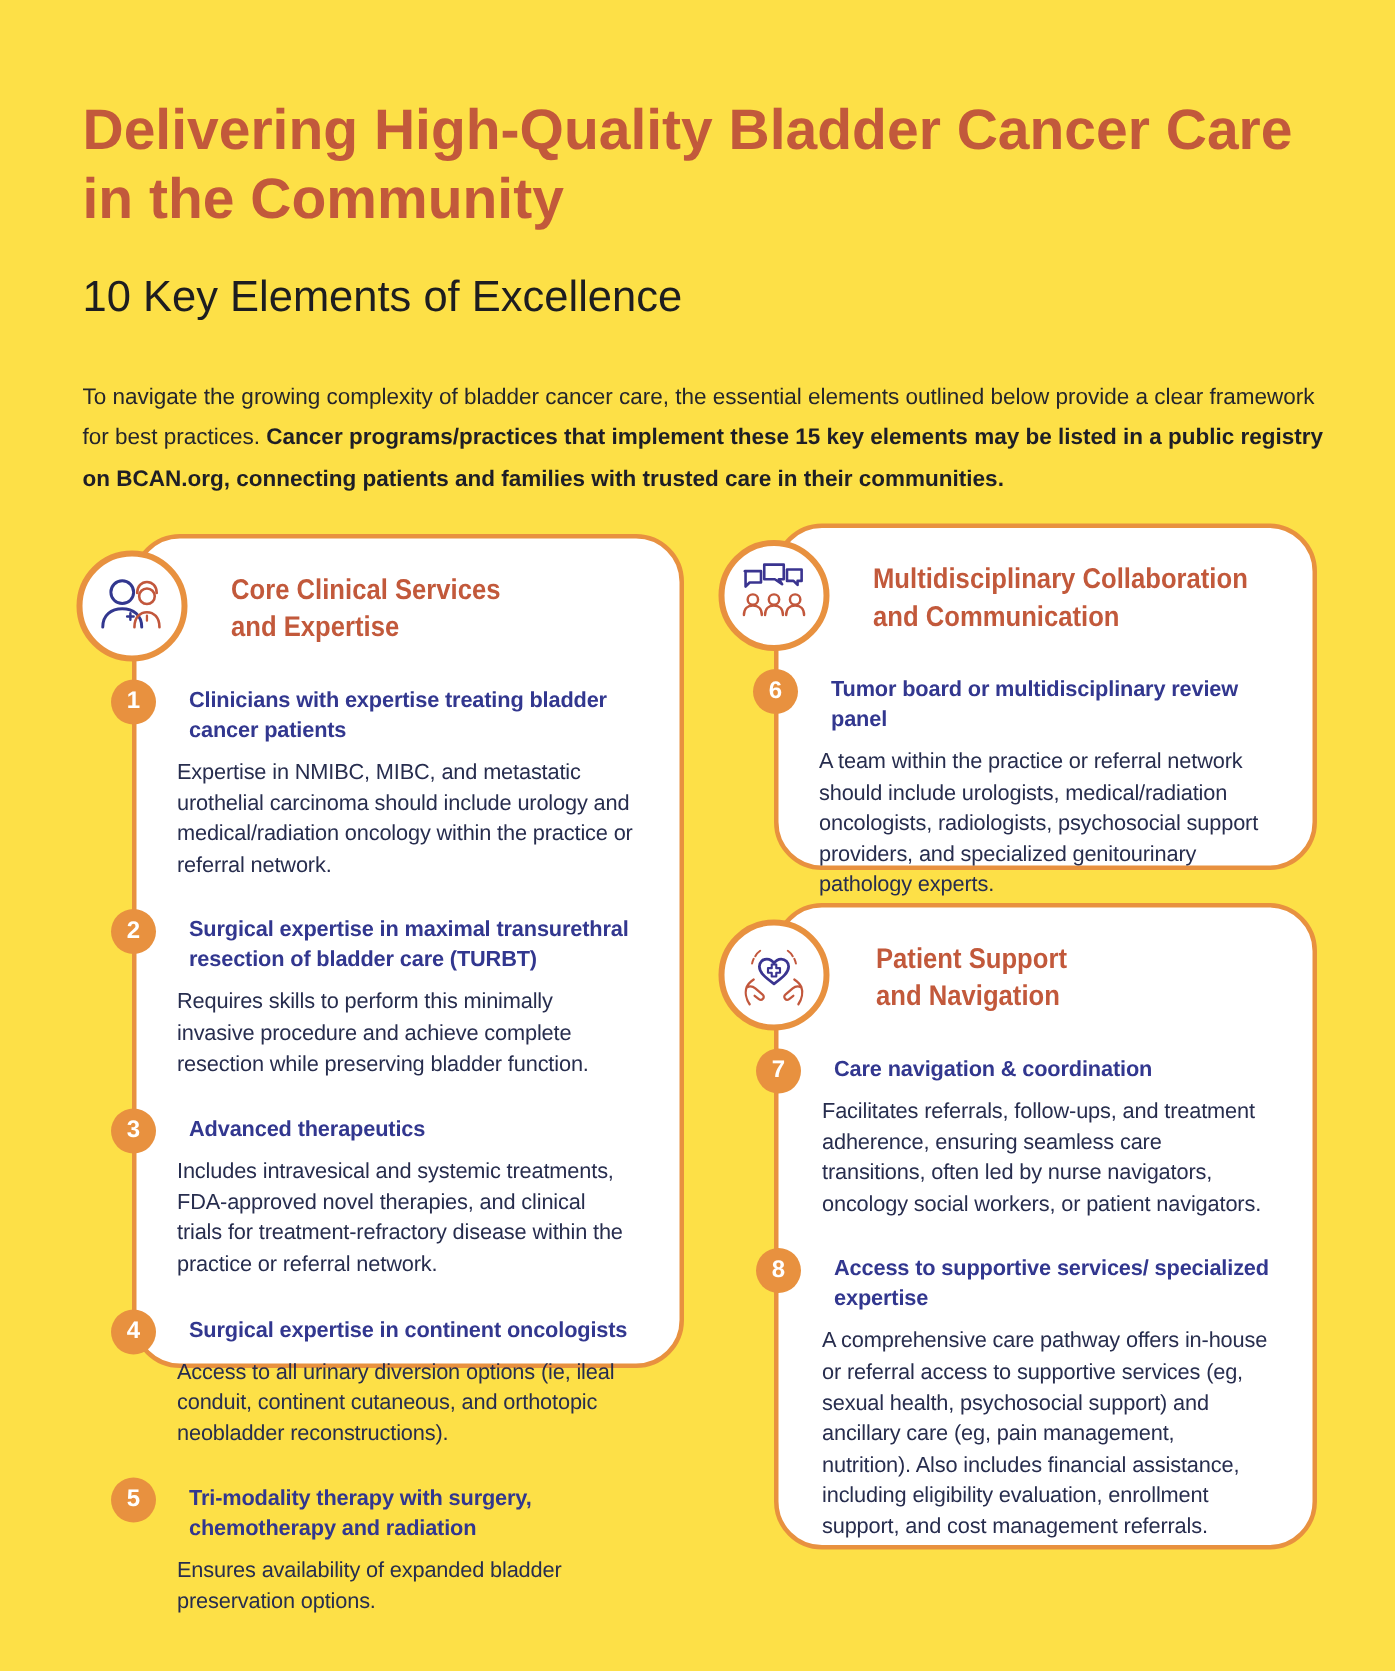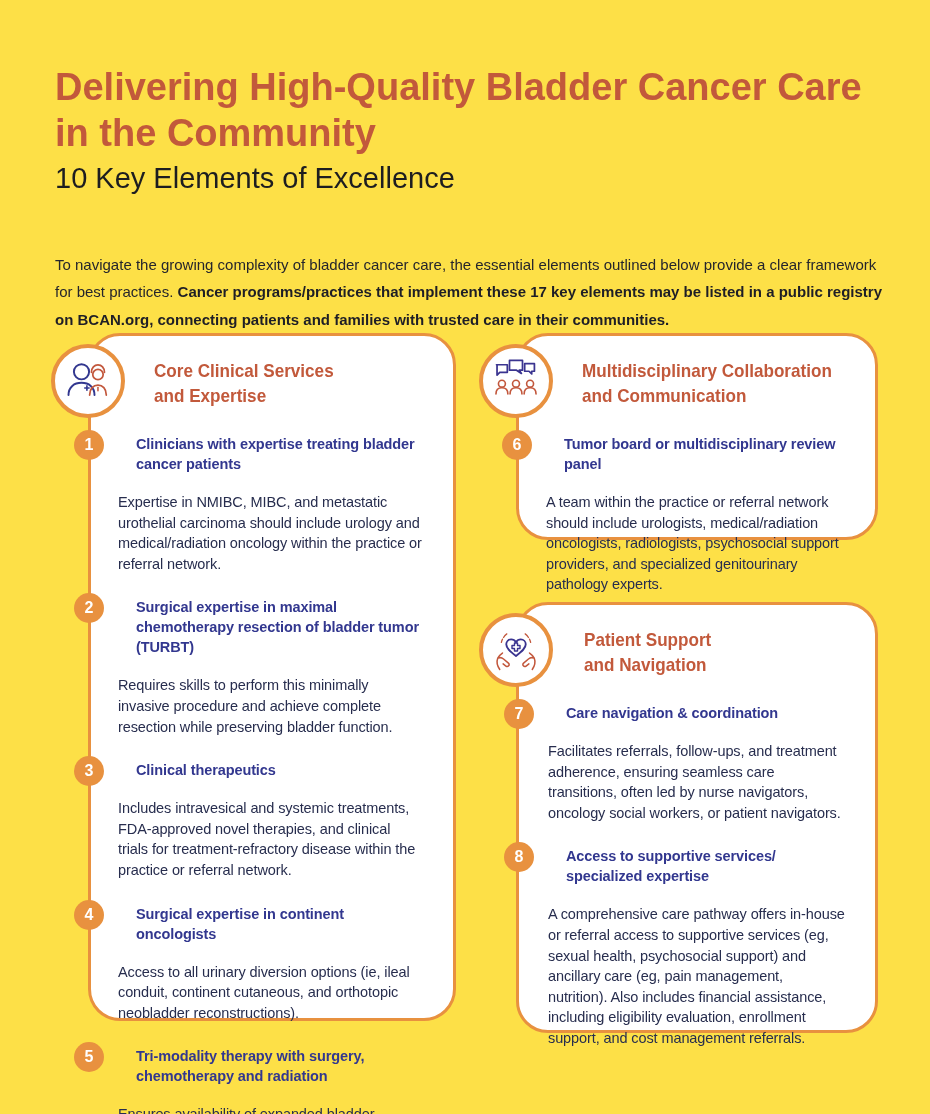--- a/index.html
+++ b/index.html
@@ -6,36 +6,36 @@
   .page{
     position:relative;width:930px;height:1114px;background:#fde047;
     font-family:"Liberation Sans",sans-serif;overflow:hidden;
   }
   .header{position:absolute;left:55px;top:64px;width:830px;}
   .main-title{
     margin:0;font-size:38px;line-height:1.22;font-weight:bold;
     color:#C2593B;letter-spacing:0;
   }
   .subtitle{
-    margin:4px 0 0 0;font-size:29px;line-height:1.2;font-weight:400;color:#1d1d20;
+    margin:24px 0 0 0;font-size:29px;line-height:1.2;font-weight:400;color:#1d1d20;
   }
   .intro{
     position:absolute;left:55px;top:236px;width:828px;
     font-size:15px;line-height:1.82;color:#25252c;
   }
   .intro b{font-weight:bold;color:#1e1e26;}
 
   
   .panel{
     position:absolute;box-sizing:border-box;
     border:3.5px solid #E8913F;border-radius:32px;
     background:#ffffff;padding:16px 14px 0 27px;
   }
-  #panel-core{left:88px;top:333px;width:368px;height:688px;}
-  #panel-multi{left:516px;top:333px;width:362px;height:207px;}
+  #panel-core{left:88px;top:356px;width:368px;height:556px;}
+  #panel-multi{left:516px;top:349px;width:362px;height:231px;}
   #panel-support{left:516px;top:602px;width:362px;height:431px;padding-left:29px;}
 
   .panel-icon{
     position:absolute;left:-40px;top:8px;width:74px;height:74px;
     box-sizing:border-box;border:4px solid #E8913F;border-radius:50%;
     background:#ffffff;display:flex;align-items:center;justify-content:center;
     z-index:2;
   }
   .panel-icon svg{width:52px;height:52px;}
   .panel-title{
@@ -45,39 +45,39 @@
   .panel-title span{display:block;white-space:nowrap;transform:scaleX(0.9);transform-origin:left top;}
 
   .items{list-style:none;margin:26px 0 0 0;padding:0;}
   .item{position:relative;margin:0 0 23px 0;}
   .item-num{
     position:absolute;left:-44px;top:-4px;width:30px;height:30px;border-radius:50%;
     background:#E8913F;color:#ffffff;font-size:16px;font-weight:bold;
     display:flex;align-items:center;justify-content:center;z-index:2;
   }
   .item-title{
-    margin:18px;font-size:14.5px;font-weight:bold;color:#32378F;line-height:1.38;
+    margin:8px;font-size:14.5px;font-weight:bold;color:#32378F;line-height:1.38;
     letter-spacing:-0.1px;
   }
   .item-body{
     margin:1px 16px 0 0;font-size:14.5px;color:#272D4E;line-height:1.42;
     letter-spacing:-0.1px;
   }
 </style>
 </head>
 <body>
 
 <div class="page">
 
   <div class="header">
     <h1 class="main-title">Delivering High-Quality Bladder Cancer Care in the Community</h1>
     <h2 class="subtitle">10 Key Elements of Excellence</h2>
   </div>
 
-  <p class="intro"><span>To navigate the growing complexity of bladder cancer care, the essential elements outlined below provide a clear framework for best practices. </span><b>Cancer programs/practices that implement these 17 key elements may be listed in a public registry on BCAN.org, connecting patients and families with trusted care in their communities.</b></p>
+  <p class="intro"><span>To navigate the growing complexity of bladder cancer care, the essential elements outlined below provide a clear framework for best practices. </span><b>Cancer programs/practices that implement these 15 key elements may be listed in a public registry on BCAN.org, connecting patients and families with trusted care in their communities.</b></p>
 
   <section class="panel" id="panel-core">
     <div class="panel-icon">
       <svg viewBox="0 0 48 48" fill="none" stroke-linecap="round" stroke-linejoin="round">
         <circle cx="18" cy="15.5" r="7" stroke="#32378F" stroke-width="1.8"></circle>
         <path d="M6 37c0-7.5 5.3-11.3 12-11.3S30 29.5 30 37" stroke="#32378F" stroke-width="1.8"></path>
         <path d="M21 30.5h4M23 28.5v4" stroke="#32378F" stroke-width="1.5"></path>
         <path d="M27.2 16c0-4.2 2.7-6.8 6-6.8s6 2.6 6 6.8" stroke="#C2573C" stroke-width="1.6"></path>
         <circle cx="33.2" cy="18" r="4.8" stroke="#C2573C" stroke-width="1.6"></circle>
         <path d="M25.5 37c0-6 3.5-9.2 7.7-9.2s7.7 3.2 7.7 9.2" stroke="#C2573C" stroke-width="1.6"></path>
@@ -89,26 +89,26 @@
       <span>and Expertise</span>
     </h3>
     <ol class="items">
       <li class="item">
         <div class="item-num">1</div>
         <h4 class="item-title">Clinicians with expertise treating bladder cancer patients</h4>
         <p class="item-body">Expertise in NMIBC, MIBC, and metastatic urothelial carcinoma should include urology and medical/radiation oncology within the practice or referral network.</p>
       </li>
       <li class="item">
         <div class="item-num">2</div>
-        <h4 class="item-title">Surgical expertise in maximal chemotherapy resection of bladder tumor (TURBT)</h4>
+        <h4 class="item-title">Surgical expertise in maximal transurethral resection of bladder care (TURBT)</h4>
         <p class="item-body">Requires skills to perform this minimally invasive procedure and achieve complete resection while preserving bladder function.</p>
       </li>
       <li class="item">
         <div class="item-num">3</div>
-        <h4 class="item-title">Clinical therapeutics</h4>
+        <h4 class="item-title">Advanced therapeutics</h4>
         <p class="item-body">Includes intravesical and systemic treatments, FDA-approved novel therapies, and clinical trials for treatment-refractory disease within the practice or referral network.</p>
       </li>
       <li class="item">
         <div class="item-num">4</div>
         <h4 class="item-title">Surgical expertise in continent oncologists</h4>
         <p class="item-body">Access to all urinary diversion options (ie, ileal conduit, continent cutaneous, and orthotopic neobladder reconstructions).</p>
       </li>
       <li class="item">
         <div class="item-num">5</div>
         <h4 class="item-title">Tri-modality therapy with surgery, chemotherapy and radiation</h4>

